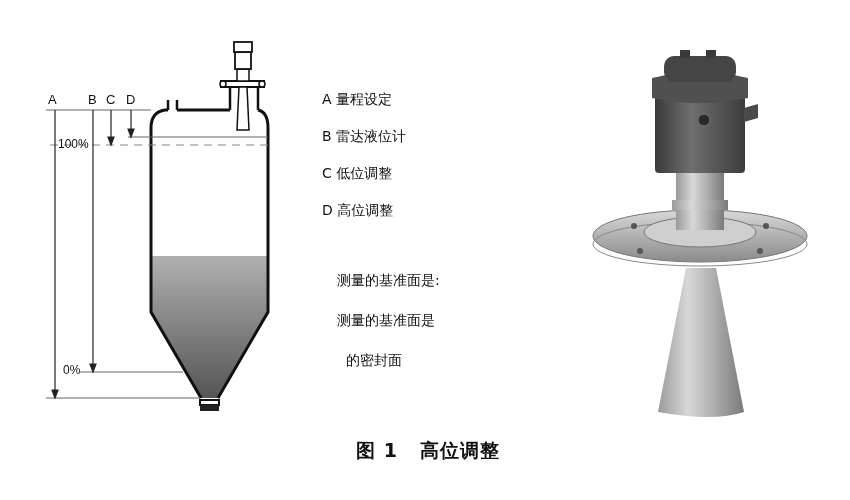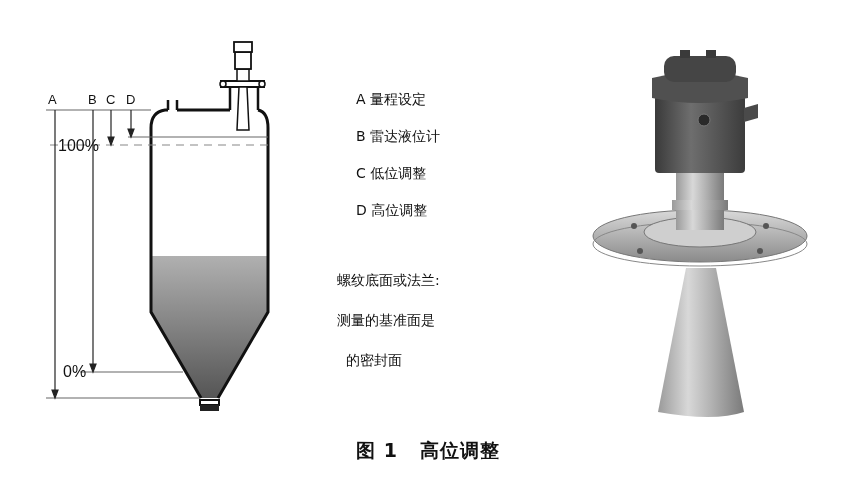--- a/index.html
+++ b/index.html
@@ -1,21 +1,21 @@
 <!DOCTYPE html>
 <html><head>
 <meta charset="utf-8">
 <style>
   html,body{margin:0;padding:0;background:#fff;}
   body{width:850px;height:500px;position:relative;overflow:hidden;font-family:"DejaVu Sans",sans-serif;}
   #diagram{position:absolute;left:0;top:0;width:850px;height:500px;}
-  .legend-item{position:absolute;left:356px;font-size:14px;color:#111;letter-spacing:0;}
+  .legend-item{position:absolute;left:322px;font-size:14px;color:#111;letter-spacing:0;}
   .note-line{position:absolute;left:337px;font-size:14px;color:#111;}
   .axis-letter{position:absolute;font-size:13px;color:#111;font-family:"Liberation Sans",sans-serif;}
-  .pct{position:absolute;font-size:16px;color:#111;font-family:"Liberation Sans",sans-serif;}
+  .pct{position:absolute;font-size:12px;color:#111;font-family:"Liberation Sans",sans-serif;}
   #caption{position:absolute;left:0;width:850px;top:438px;text-align:center;font-size:19px;color:#111;font-weight:bold;letter-spacing:1px;}
   #caption .num{margin:8px 22px 0 6px;}
 </style>
 </head>
 <body>
 
 <svg id="diagram" viewBox="0 0 850 500" xmlns="http://www.w3.org/2000/svg">
   <defs>
     <linearGradient id="liq" x1="0" y1="0" x2="0" y2="1">
       <stop offset="0" stop-color="#b0b0b0"></stop>
@@ -121,19 +121,19 @@
 <div class="legend-item" style="top:128px;">
   <span>B</span> <span>雷达液位计</span>
 </div>
 <div class="legend-item" style="top:165px;">
   <span>C</span> <span>低位调整</span>
 </div>
 <div class="legend-item" style="top:202px;">
   <span>D</span> <span>高位调整</span>
 </div>
 
-<div class="note-line" style="top:272px;">螺纹底面或法兰:</div>
+<div class="note-line" style="top:272px;">测量的基准面是:</div>
 <div class="note-line" style="top:312px;">测量的基准面是</div>
 <div class="note-line" style="top:352px;margin-left:9px;">的密封面</div>
 
 <div id="caption">
   <span class="num">图 1</span><span>高位调整</span>
 </div>
 
 </body></html>

